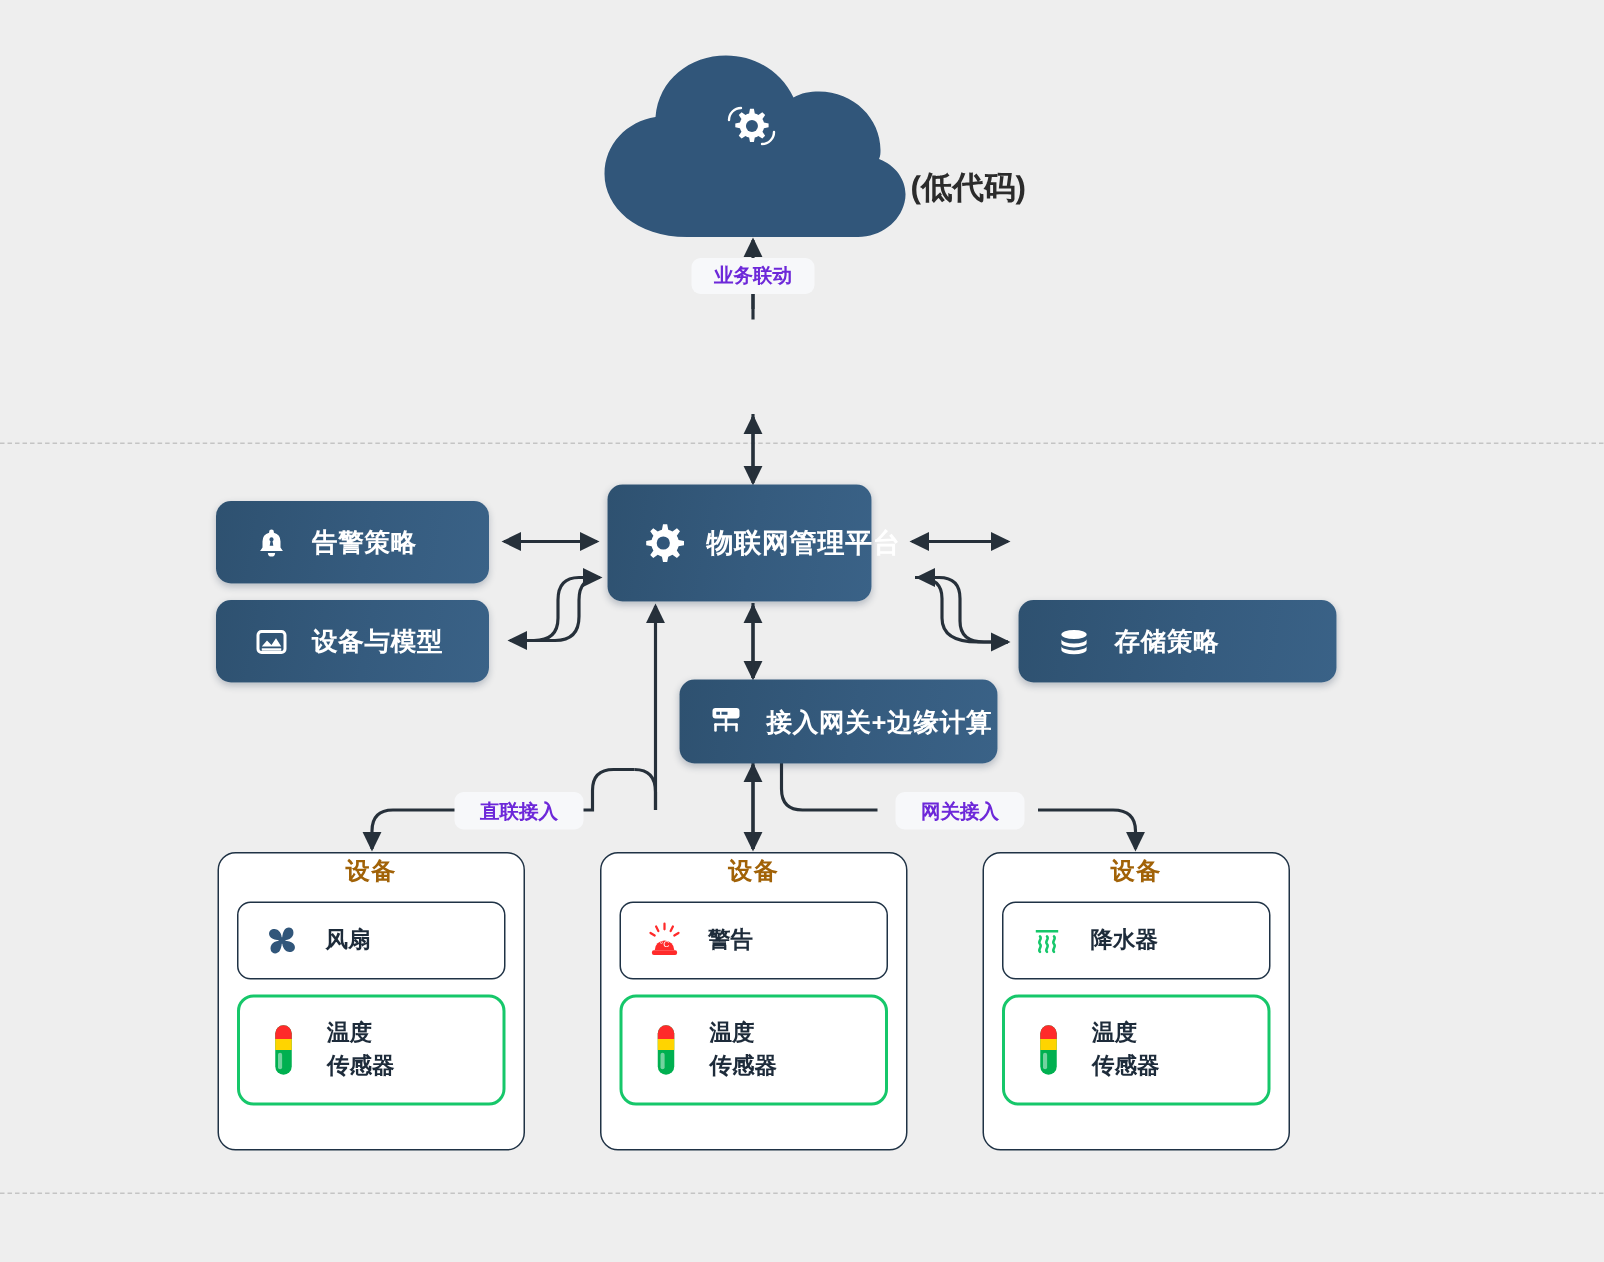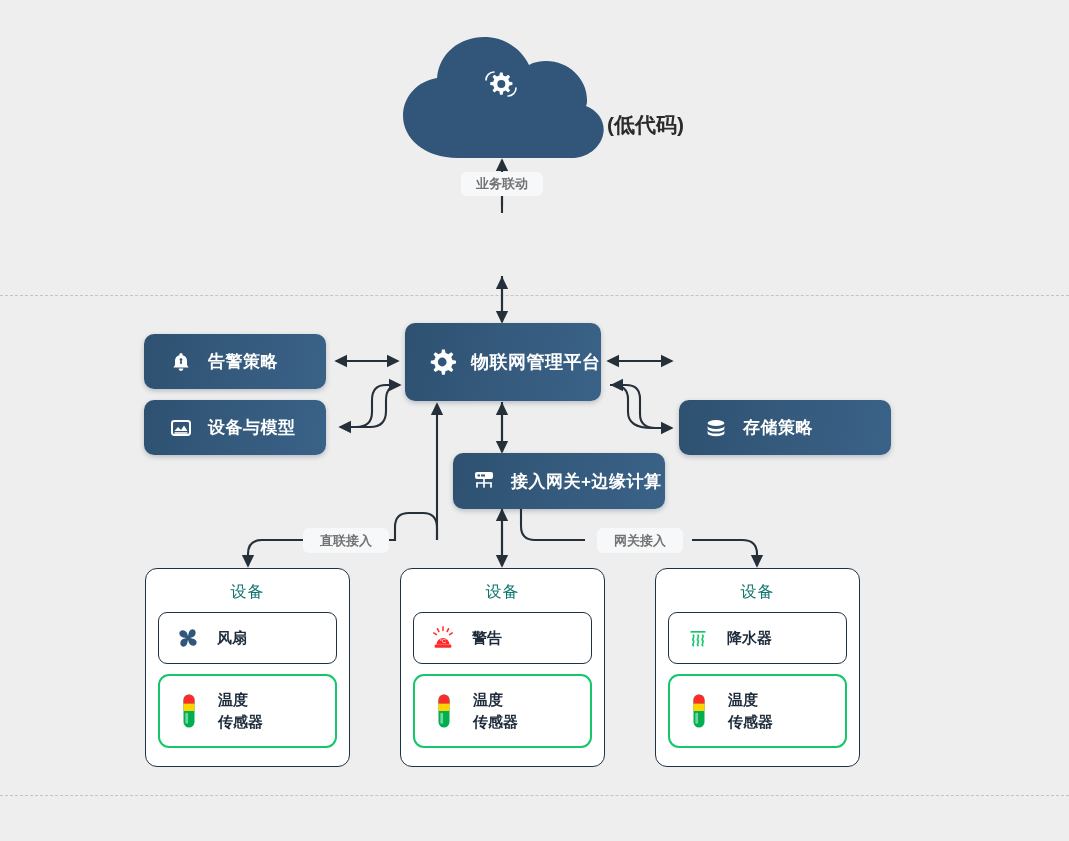--- a/index.html
+++ b/index.html
@@ -41,34 +41,34 @@
   }
   #lowcode{
     position:absolute;left:607px;top:111px;z-index:3;
     color:#2b2b2b;font-size:21px;font-weight:700;white-space:nowrap;
   }
 
   
   .pill{
     position:absolute;z-index:4;
     background:#f7f8fa;border-radius:6px;
-    color:#737373;font-size:13px;font-weight:700;
+    color:#6d28d9;font-size:13px;font-weight:700;
     display:flex;align-items:center;justify-content:center;
     white-space:nowrap;
   }
 
   
   .devcard{
     position:absolute;z-index:3;
     background:#ffffff;border:1.6px solid #1f3245;border-radius:12px;
     box-sizing:border-box;
   }
   .devcard .dev-title{
-    text-align:center;color:#0f766e;font-size:16px;font-weight:400;
-    padding-top:13px;padding-bottom:9px;letter-spacing:1px;
+    text-align:center;color:#a16207;font-size:16px;font-weight:700;
+    padding-top:2px;padding-bottom:9px;letter-spacing:1px;
   }
   .devrow{
     margin:0 12px 10px 12px;
     background:#fff;border:1.4px solid #1f3245;border-radius:9px;
     display:flex;align-items:center;box-sizing:border-box;height:52px;
   }
   .devrow.sensor{
     border:2.4px solid #16c76a;border-radius:11px;height:74px;
     margin-bottom:12px;
   }
@@ -155,21 +155,21 @@
         <path d="M36,24 a8,8 0 0 1 -8,8"></path>
       </g>
     </svg>
   </div>
 
   <div id="lowcode">(低代码)</div>
 
   <div class="pill" style="left:461px;top:172px;width:82px;height:24px;">业务联动</div>
 
 
-  <div class="node" style="left:405px;top:323px;width:196px;height:78px;">
+  <div class="node" style="left:405px;top:323px;width:176px;height:78px;">
     <span class="ico" style="width:30px;height:30px;margin-left:22px;">
       <svg viewBox="0 0 30 30" width="30" height="30">
         <g fill="#ffffff">
           <path d="M15,2.5 l2.8,0 l0.7,3.6 a10,10 0 0 1 2.8,1.2 l3,-2.1 l2,2 l-2.1,3 a10,10 0 0 1 1.2,2.8 l3.6,0.7 l0,2.8 l-3.6,0.7 a10,10 0 0 1 -1.2,2.8 l2.1,3 l-2,2 l-3,-2.1 a10,10 0 0 1 -2.8,1.2 l-0.7,3.6 l-2.8,0 l-0.7,-3.6 a10,10 0 0 1 -2.8,-1.2 l-3,2.1 l-2,-2 l2.1,-3 a10,10 0 0 1 -1.2,-2.8 l-3.6,-0.7 l0,-2.8 l3.6,-0.7 a10,10 0 0 1 1.2,-2.8 l-2.1,-3 l2,-2 l3,2.1 a10,10 0 0 1 2.8,-1.2 Z"></path>
           <circle cx="15.2" cy="15" r="4.4" fill="#31567a"></circle>
         </g>
       </svg>
     </span>
     <span class="lbl" style="font-size:18px;">物联网管理平台</span>
   </div>

